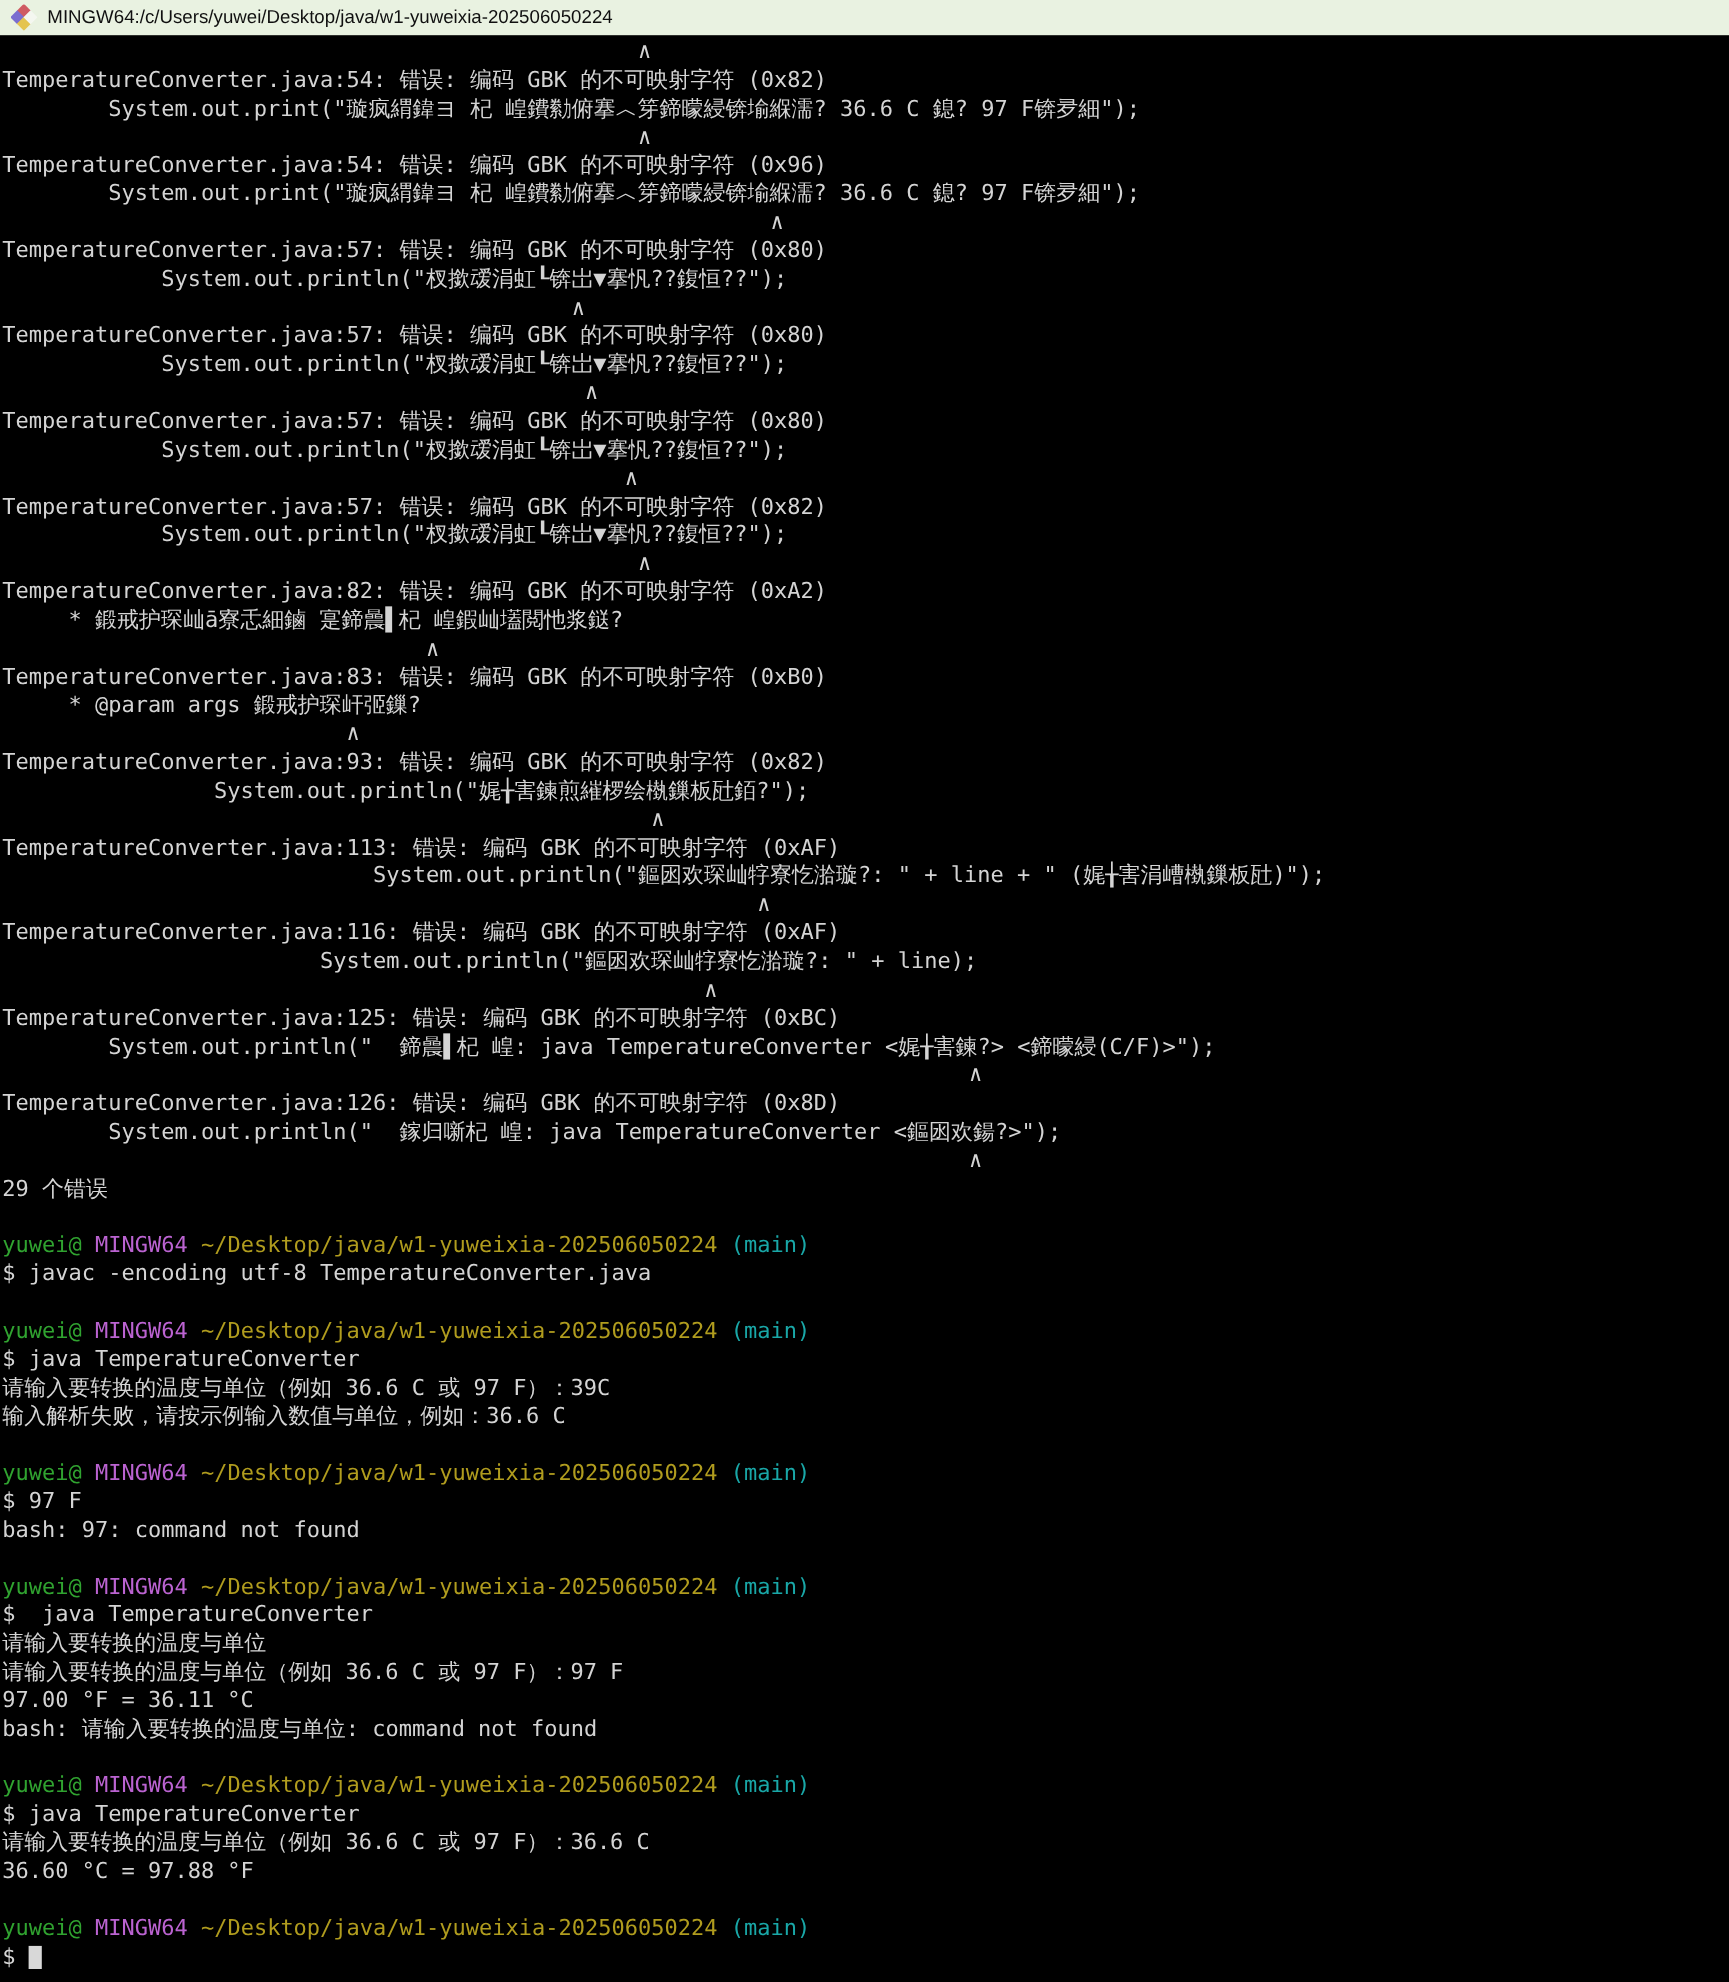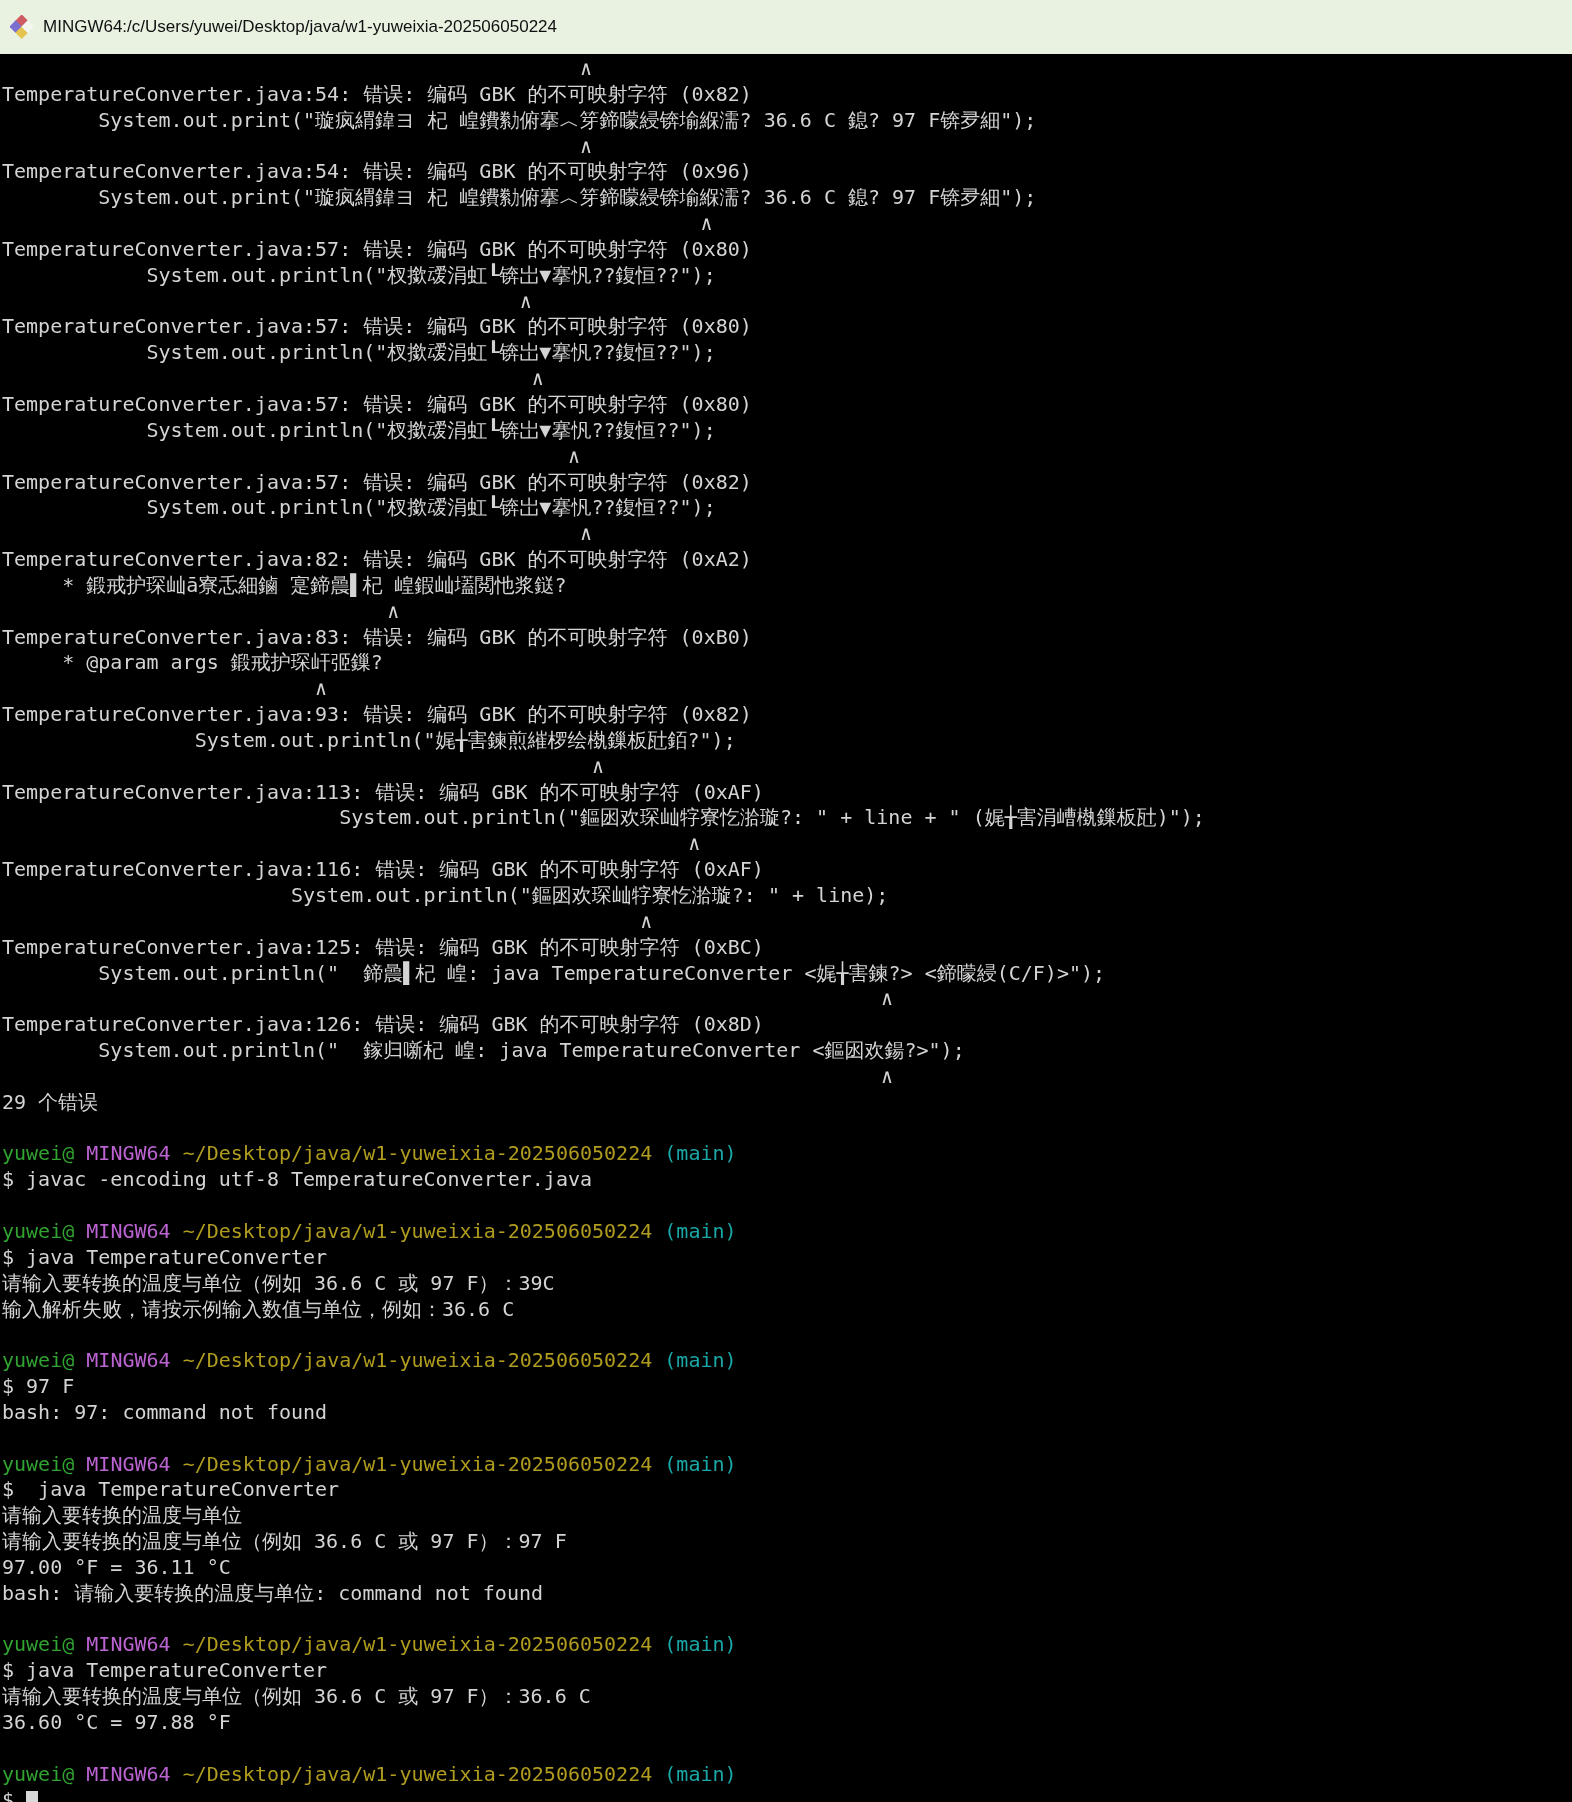--- a/index.html
+++ b/index.html
@@ -1,18 +1,18 @@
 <!DOCTYPE html>
 <html><head>
 <meta charset="utf-8">
 <style>
   html,body{margin:0;padding:0;background:#000;}
   body{width:1572px;height:1802px;overflow:hidden;}
   .titlebar{
-    height:54px;background:#e9f2e1;display:flex;align-items:center;
+    height:32px;background:#e9f2e1;display:flex;align-items:center;
     padding:0 10px;box-sizing:border-box;gap:9px;
     font:17px "Liberation Sans", sans-serif;color:#101010;
   }
   .titlebar .wicon{width:24px;height:24px;flex:0 0 auto;}
   .terminal{
     font-family:"DejaVu Sans Mono", monospace;
     font-size:20px;line-height:25.85px;
     color:#d4d4d4;white-space:pre;
     padding:2px 0 0 2px;
   }

